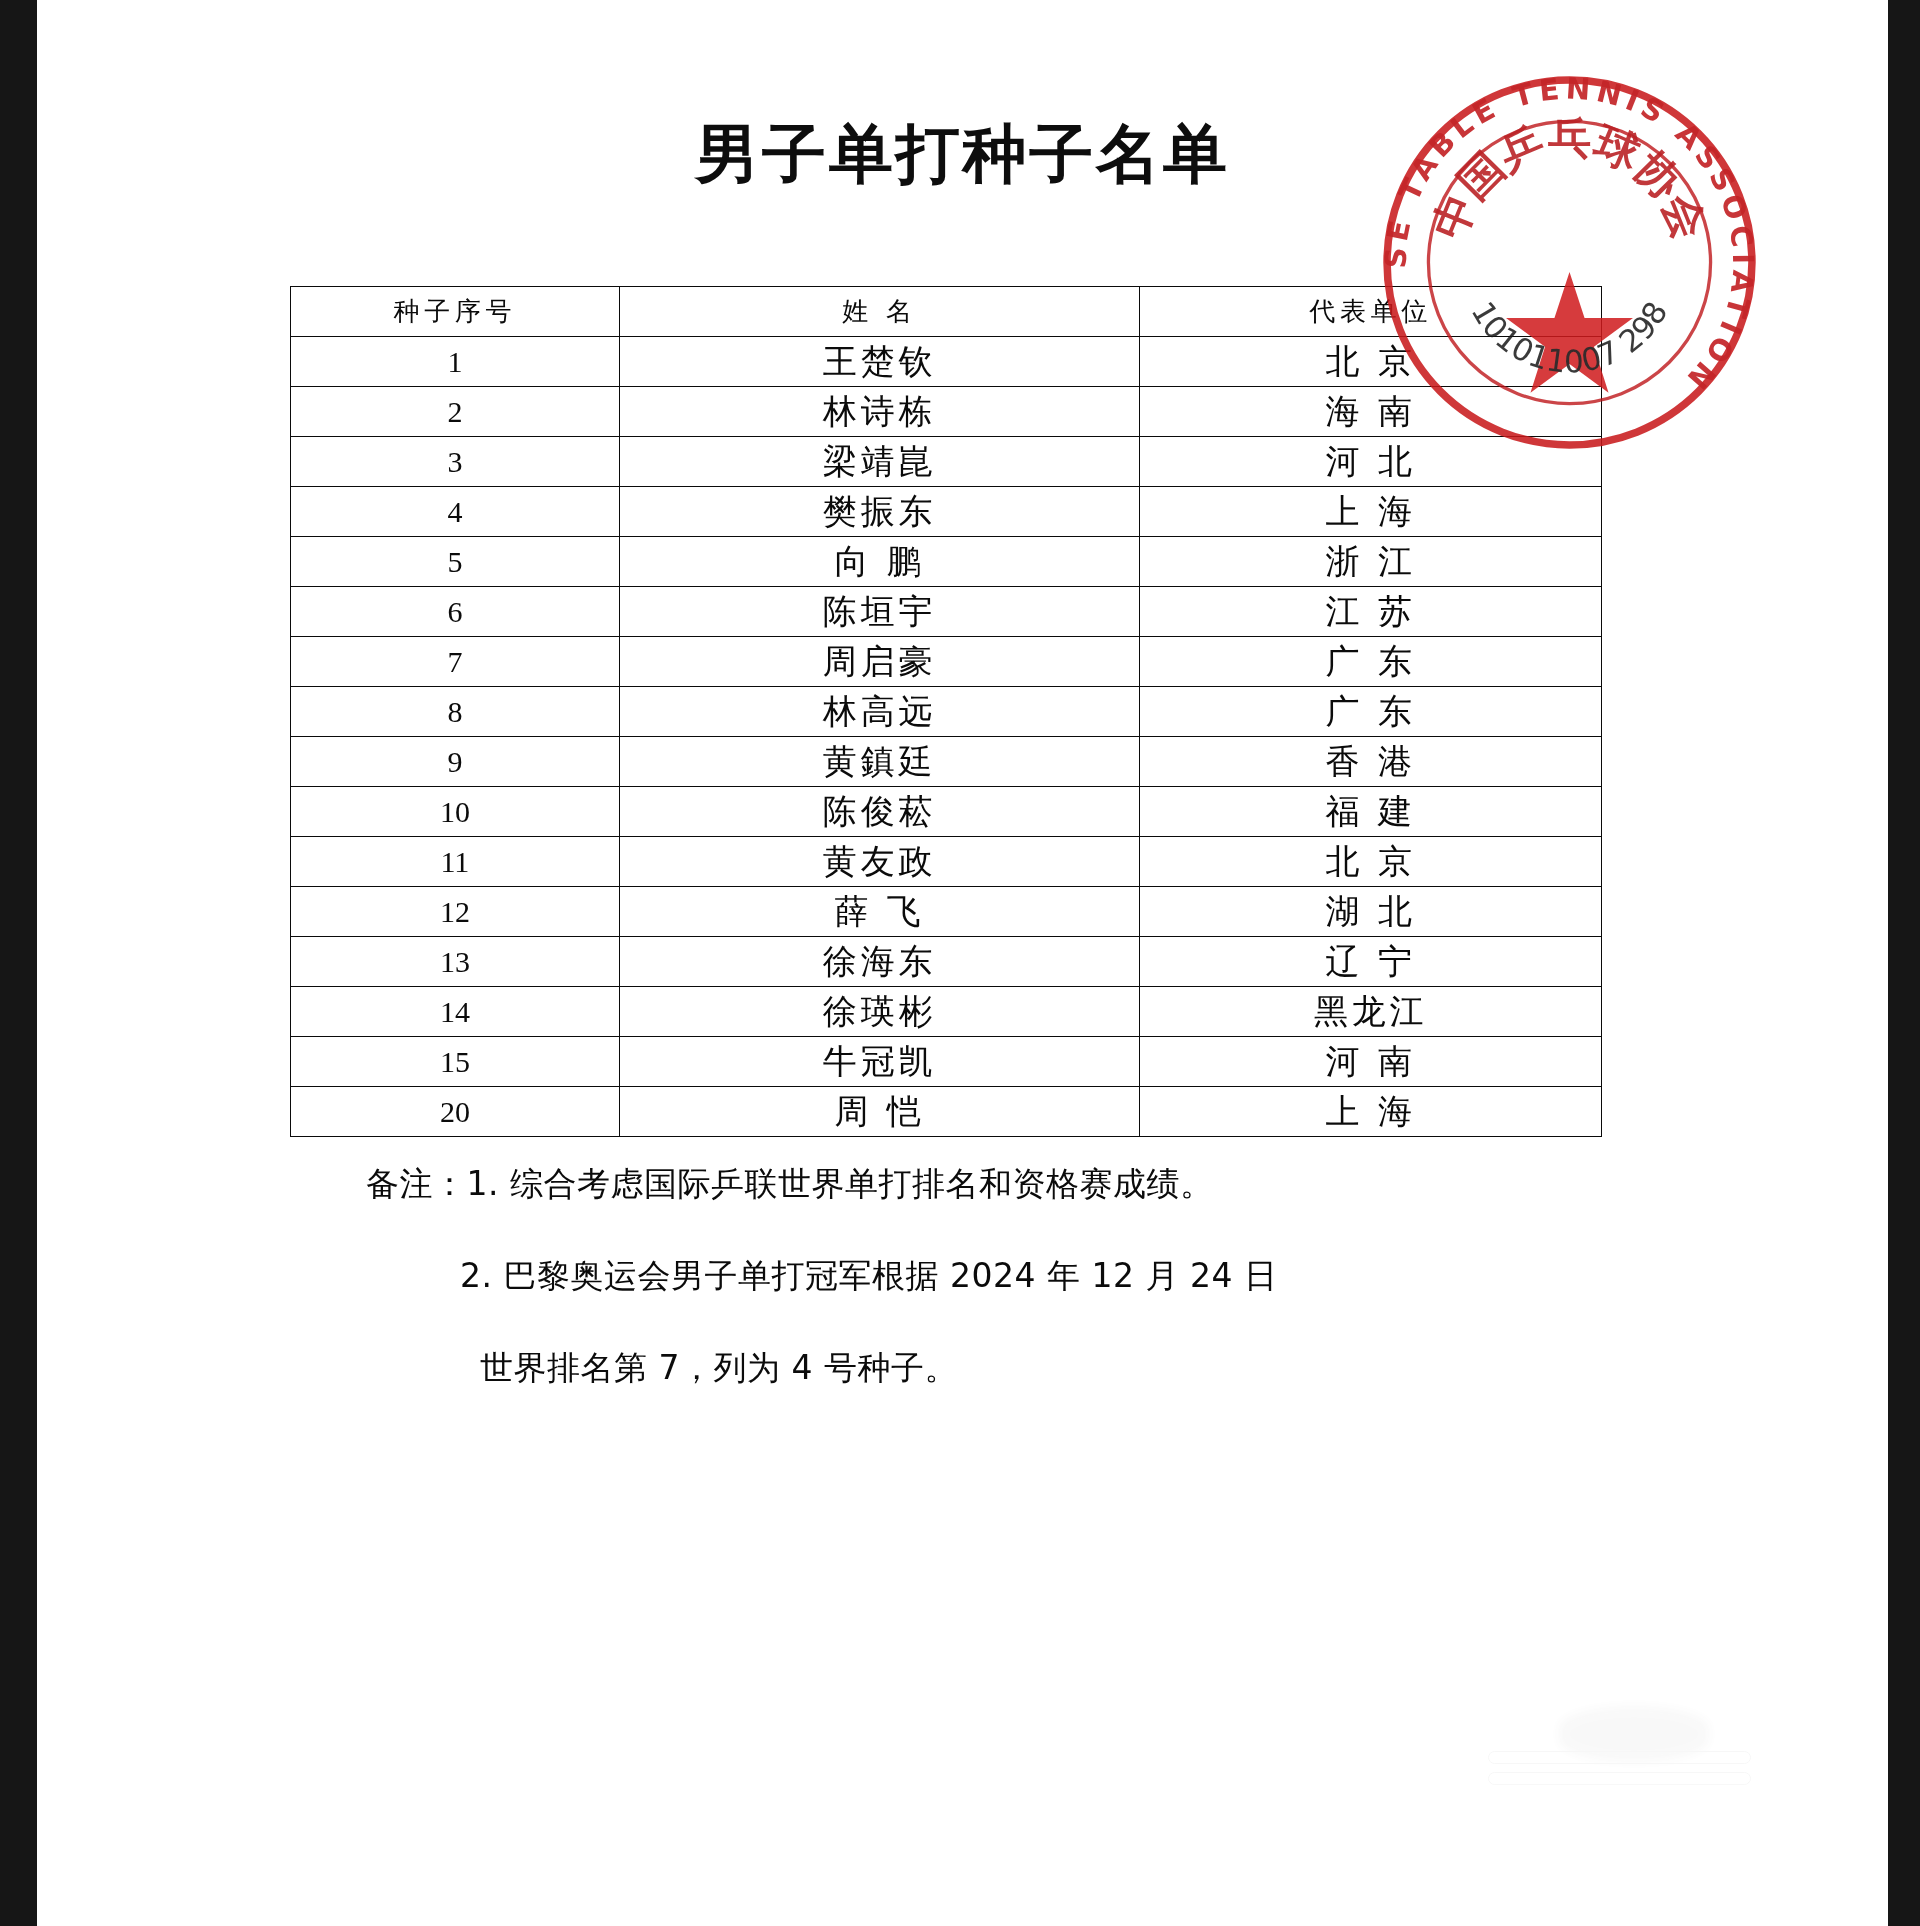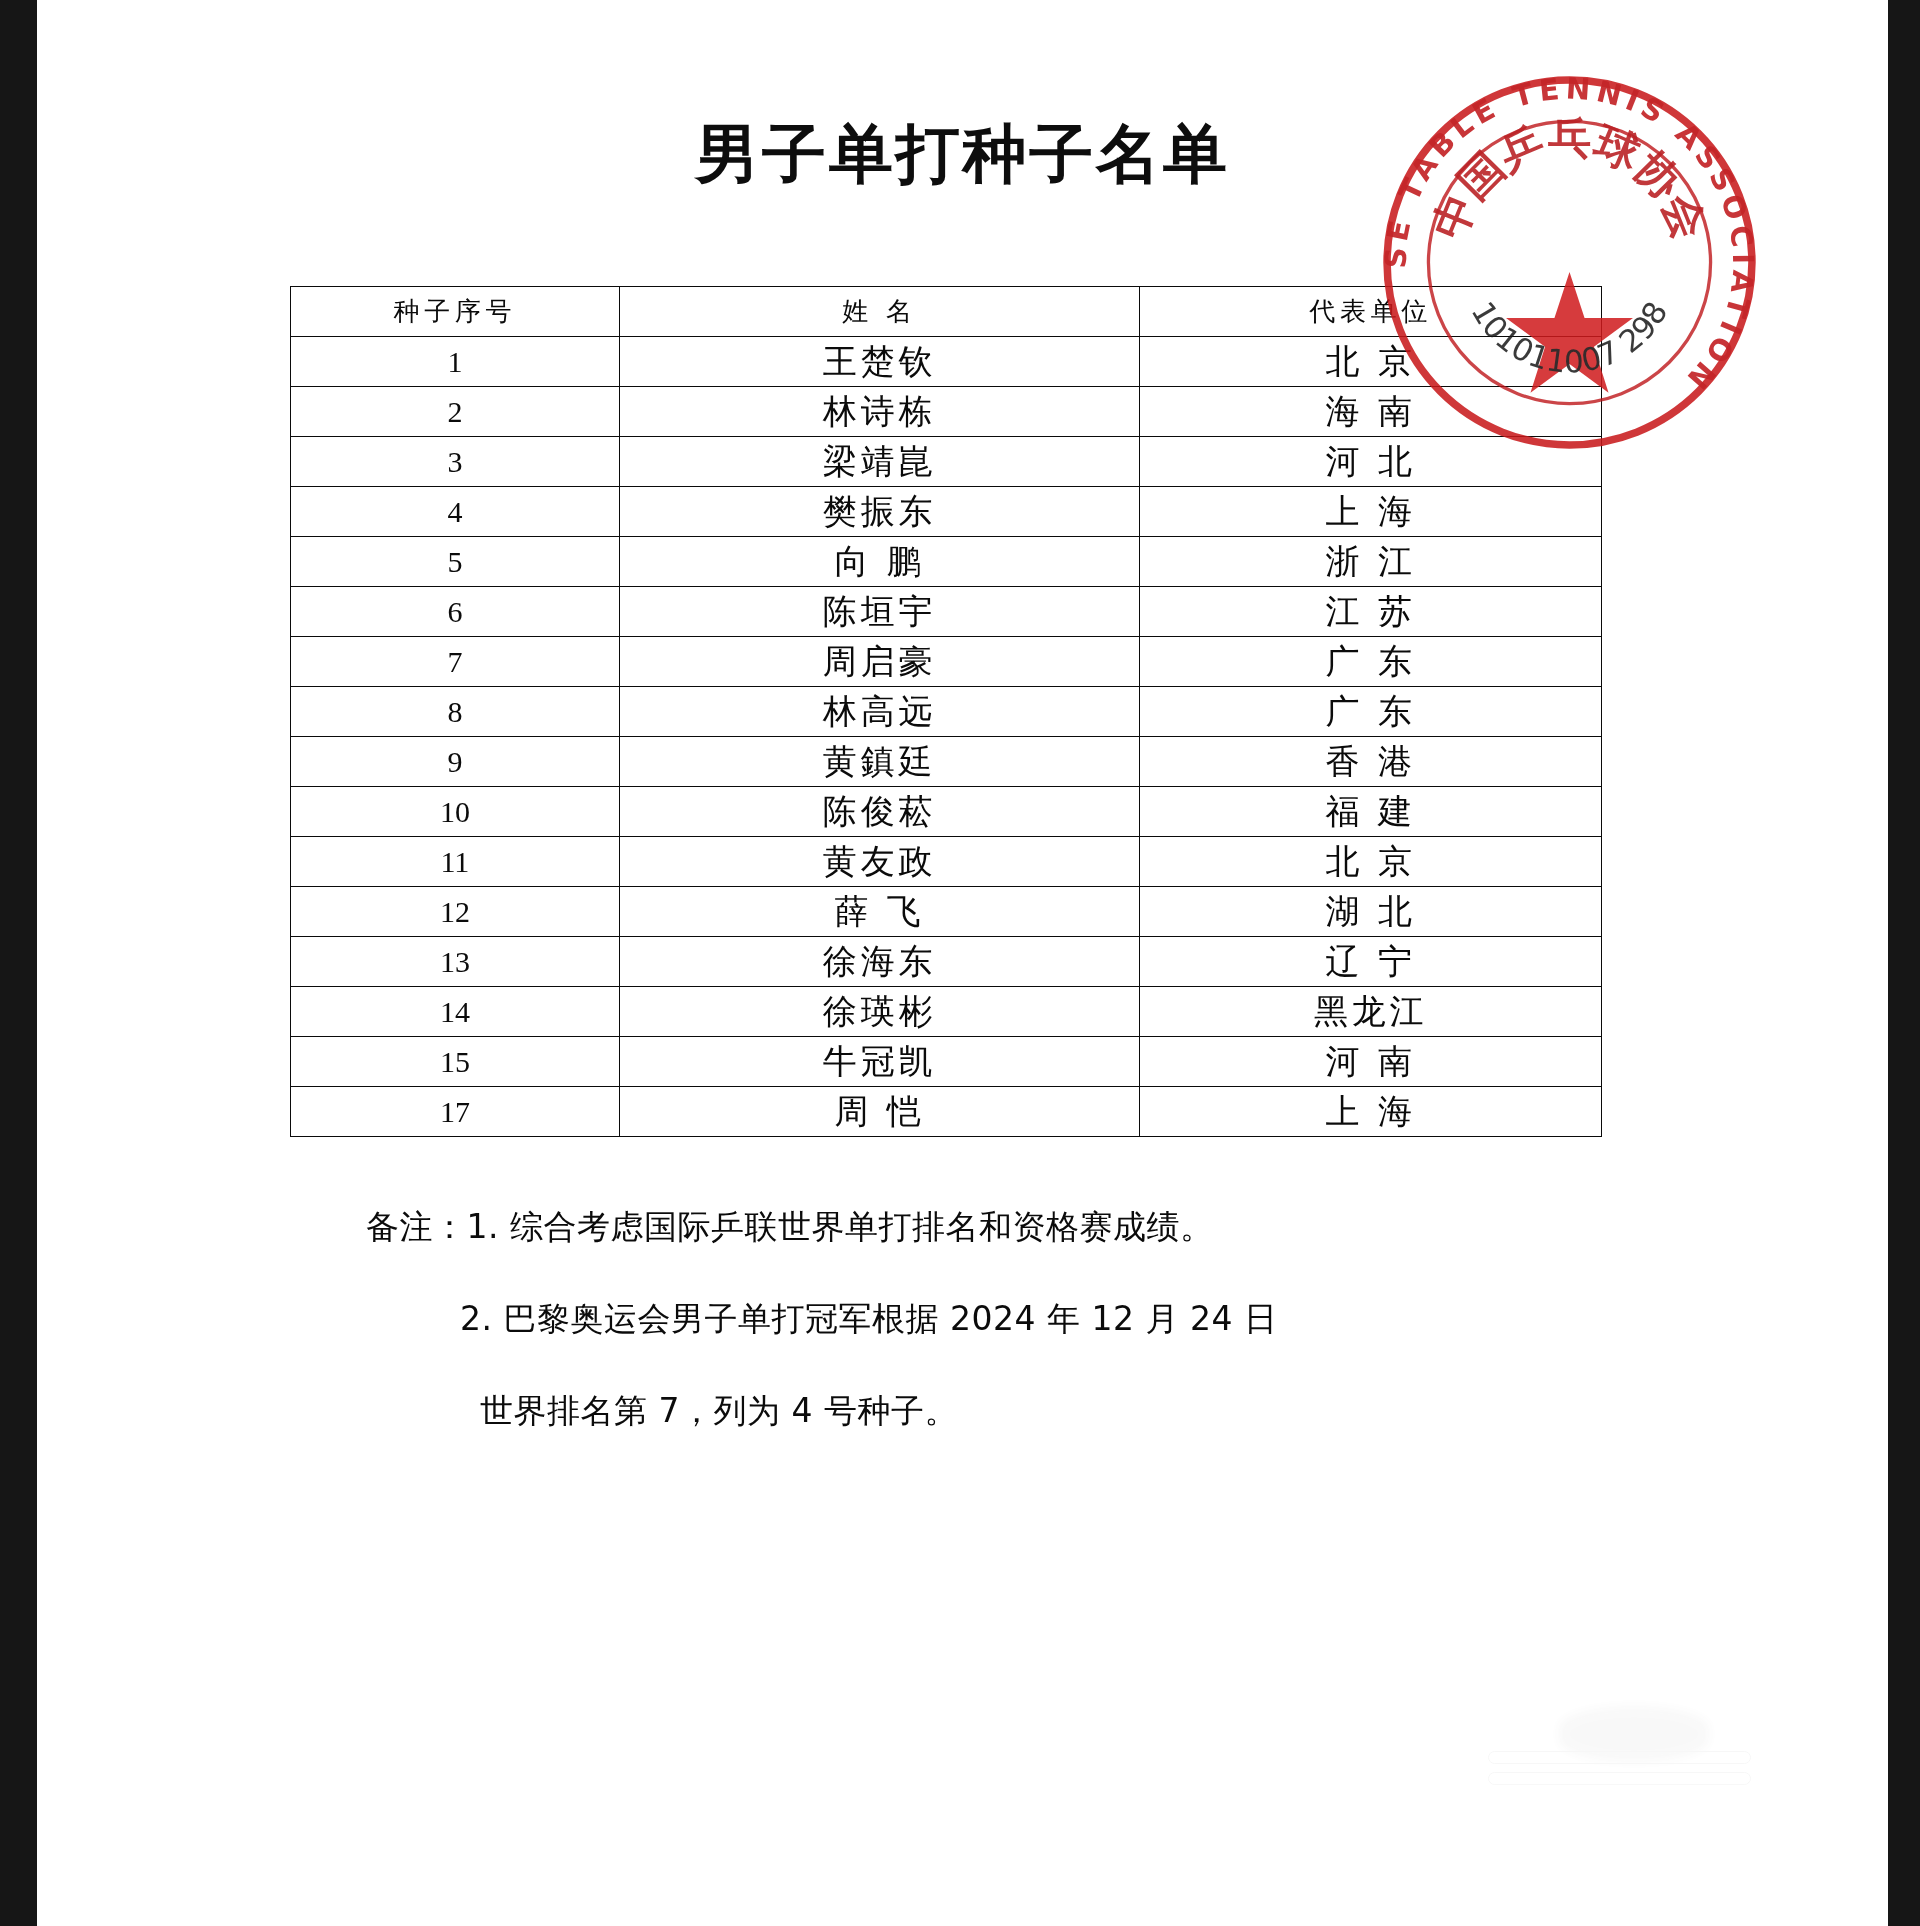--- a/index.html
+++ b/index.html
@@ -106,21 +106,20 @@
 
   
   .notes {
     position: absolute;
     left: 329px;
     top: 1138px;
     width: 1364px;
     z-index: 3;
     color: #0b0b0b;
     font-family: "DejaVu Sans", "Liberation Sans", sans-serif;
-    margin-top: 43px;
   }
   .note-line {
     font-size: 33px;
     line-height: 92px;
     white-space: nowrap;
     letter-spacing: 0.5px;
   }
   .note-line.indent { padding-left: 94px; }
   .note-line.indent2 { padding-left: 114px; }
 
@@ -234,21 +233,21 @@
           <td class="c-seed">14</td>
           <td class="c-name">徐瑛彬</td>
           <td class="c-unit">黑龙江</td>
         </tr>
         <tr>
           <td class="c-seed">15</td>
           <td class="c-name">牛冠凯</td>
           <td class="c-unit">河 南</td>
         </tr>
         <tr>
-          <td class="c-seed">17</td>
+          <td class="c-seed">20</td>
           <td class="c-name">周 恺</td>
           <td class="c-unit">上 海</td>
         </tr>
       </tbody>
   </table>
 
   <div class="notes">
     <div class="note-line">备注：1. 综合考虑国际乒联世界单打排名和资格赛成绩。</div>
     <div class="note-line indent">2. 巴黎奥运会男子单打冠军根据 2024 年 12 月 24 日</div>
     <div class="note-line indent2">世界排名第 7，列为 4 号种子。</div>

